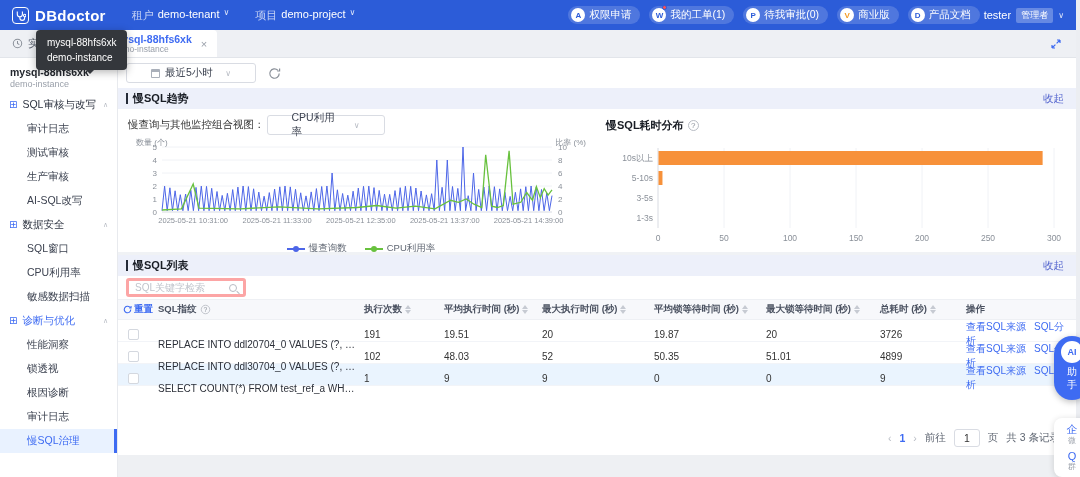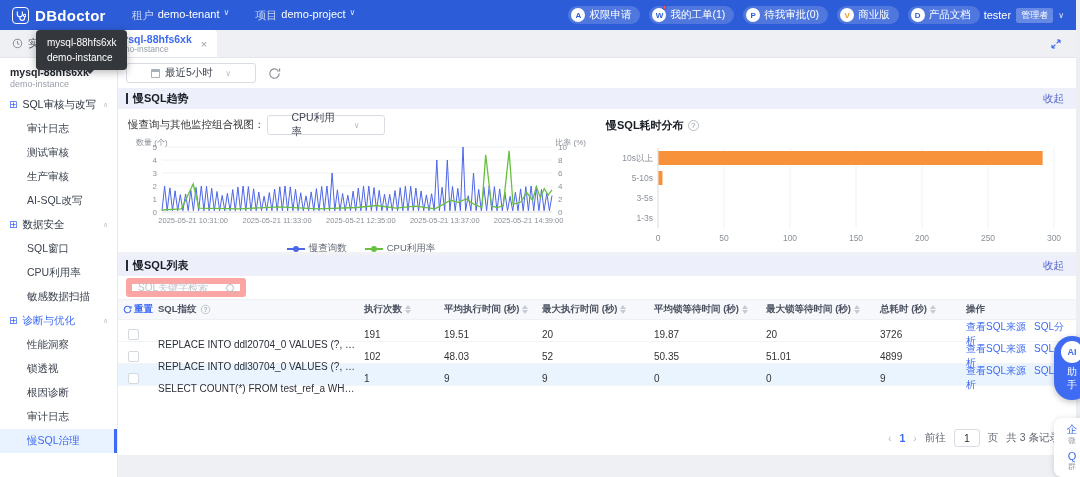--- a/index.html
+++ b/index.html
@@ -67,21 +67,21 @@
   .dist-title { font-size:11px; font-weight:bold; color:#181c24; display:flex; gap:4px; align-items:center; height:22px; margin-top:2px; }
   .q-ic { width:11px; height:11px; border:1px solid #b8bcc4; border-radius:50%; color:#8a9099; font-size:8px; font-weight:normal; display:inline-flex; align-items:center; justify-content:center; }
   .legend { display:flex; justify-content:center; gap:18px; font-size:9.5px; color:#5f6672; }
   .lg { display:flex; align-items:center; gap:4px; }
   .lg .ln { width:18px; height:2px; position:relative; }
   .lg .ln i { position:absolute; left:6px; top:-2px; width:6px; height:6px; border-radius:50%; display:block; }
 
   .gap { height:3px; background:#f0f2f5; }
 
   .search-row { height:23px; padding:2px 8px; display:flex; align-items:center; }
-  .search-box { width:120px; height:19px; border:6px solid #fca5a5; border-radius:3px; display:flex; align-items:center; padding:0 6px; gap:5px; background:#fff; }
+  .search-box { width:120px; height:19px; border:3px solid #fca5a5; border-radius:3px; display:flex; align-items:center; padding:0 6px; gap:5px; background:#fff; }
   .search-box input { border:0; outline:0; width:100%; font-size:10px; color:#333; background:transparent; }
   .search-box input::placeholder { color:#c0c4cc; }
   .mag { width:8px; height:8px; border:1.2px solid #b8bcc4; border-radius:50%; position:relative; flex:0 0 auto; }
   .mag:after { content:""; position:absolute; width:4px; height:1.2px; background:#b8bcc4; transform:rotate(45deg); left:5.5px; top:7px; }
 
   .tbl { --cols:40px 206px 80px 98px 112px 112px 114px 86px 1fr; }
   .thead { display:grid; grid-template-columns:var(--cols); background:#f7f8fb; border-top:1px solid #eef0f4; border-bottom:1px solid #eef0f4; height:21px; align-items:center; font-size:9.5px; color:#4a5160; font-weight:bold; }
   .thead .hc { display:flex; align-items:center; white-space:nowrap; overflow:visible;text-align:right; }
   .trow { display:grid; grid-template-columns:var(--cols); height:22px; align-items:center; font-size:10px; color:#333; border-bottom:1px solid #f2f4f8; }
   .trow.hl { background:#eaf4fe; }

